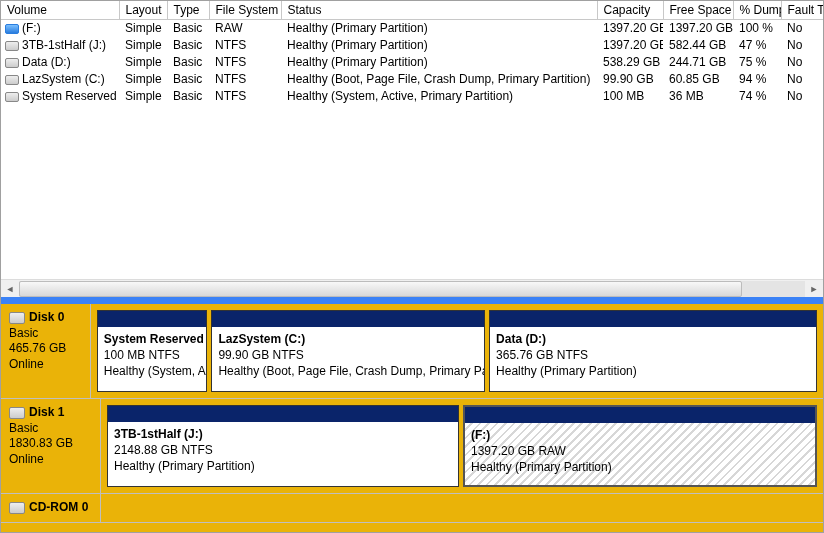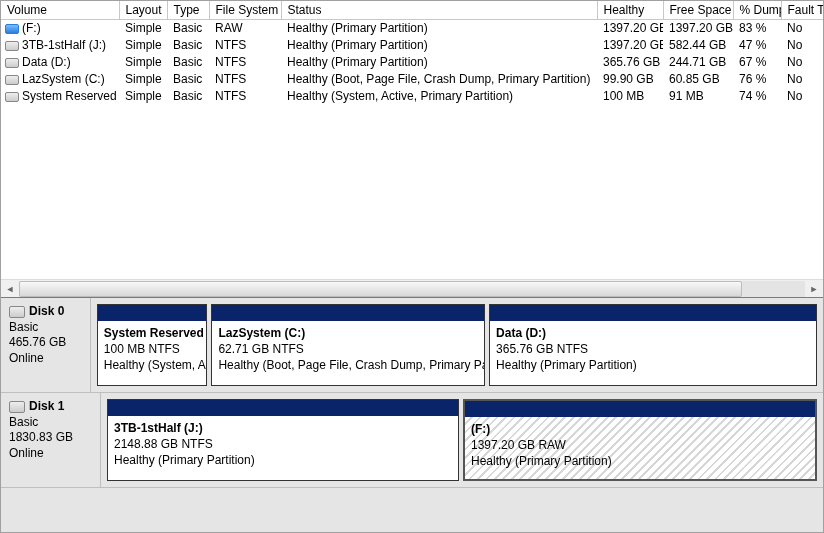--- a/index.html
+++ b/index.html
@@ -94,22 +94,22 @@
   height: 16px;
   width: 92%;
   background: linear-gradient(#f8f8f8,#d8d8d8);
   border: 1px solid #bcbcbc;
   border-radius: 2px;
 }
 
 .disk-pane {
   flex: 1;
   overflow: hidden;
-  border-top: 1px solid #3b82f6;
-  background: #e5e5e5;
+  border-top: 7px solid #3b82f6;
+  background: #eab308;
 }
 .disk-row {
   display: flex;
   border-bottom: 1px solid #bfbfbf;
   min-height: 95px;
 }
 .disk-label {
   width: 100px;
   padding: 6px 8px;
   border-right: 1px solid #bfbfbf;
@@ -178,79 +178,79 @@
           <col style="width:48px">
           <col style="width:60px">
       </colgroup>
       <thead>
         <tr>
           <th>Volume</th>
           <th>Layout</th>
           <th>Type</th>
           <th>File System</th>
           <th>Status</th>
-          <th>Healthy</th>
+          <th>Capacity</th>
           <th>Free Space</th>
           <th>% Dump</th>
           <th>Fault Tole</th>
         </tr>
       </thead>
       <tbody id="vol-body">
           <tr>
             <td><span class="drive-icon blue"></span><span>(F:)</span></td>
             <td>Simple</td>
             <td>Basic</td>
             <td>RAW</td>
             <td>Healthy (Primary Partition)</td>
             <td>1397.20 GB</td>
             <td>1397.20 GB</td>
-            <td>83 %</td>
+            <td>100 %</td>
             <td>No</td>
           </tr>
           <tr>
             <td><span class="drive-icon "></span><span>3TB-1stHalf (J:)</span></td>
             <td>Simple</td>
             <td>Basic</td>
             <td>NTFS</td>
             <td>Healthy (Primary Partition)</td>
             <td>1397.20 GB</td>
             <td>582.44 GB</td>
             <td>47 %</td>
             <td>No</td>
           </tr>
           <tr>
             <td><span class="drive-icon "></span><span>Data (D:)</span></td>
             <td>Simple</td>
             <td>Basic</td>
             <td>NTFS</td>
             <td>Healthy (Primary Partition)</td>
-            <td>365.76 GB</td>
+            <td>538.29 GB</td>
             <td>244.71 GB</td>
-            <td>67 %</td>
+            <td>75 %</td>
             <td>No</td>
           </tr>
           <tr>
             <td><span class="drive-icon "></span><span>LazSystem (C:)</span></td>
             <td>Simple</td>
             <td>Basic</td>
             <td>NTFS</td>
             <td>Healthy (Boot, Page File, Crash Dump, Primary Partition)</td>
             <td>99.90 GB</td>
             <td>60.85 GB</td>
-            <td>76 %</td>
+            <td>94 %</td>
             <td>No</td>
           </tr>
           <tr>
             <td><span class="drive-icon "></span><span>System Reserved</span></td>
             <td>Simple</td>
             <td>Basic</td>
             <td>NTFS</td>
             <td>Healthy (System, Active, Primary Partition)</td>
             <td>100 MB</td>
-            <td>91 MB</td>
+            <td>36 MB</td>
             <td>74 %</td>
             <td>No</td>
           </tr>
         </tbody>
     </table>
     <div style="flex:1"></div>
     <div class="hscroll">
       <div class="arrow">◄</div>
       <div class="track">
         <div class="thumb"></div>
@@ -267,21 +267,21 @@
           <div>465.76 GB</div>
           <div>Online</div>
         </div>
         <div class="disk-parts">
           <div class="part" style="flex: 1 1 0%;">
             <div class="bar"></div>
             <div class="info"><b>System Reserved</b><br><span>100 MB NTFS</span><br><span>Healthy (System, Active, Primary Partition)</span></div>
           </div>
           <div class="part" style="flex: 2.5 1 0%;">
             <div class="bar"></div>
-            <div class="info"><b>LazSystem  (C:)</b><br><span>62.71 GB NTFS</span><br><span>Healthy (Boot, Page File, Crash Dump, Primary Partition)</span></div>
+            <div class="info"><b>LazSystem  (C:)</b><br><span>99.90 GB NTFS</span><br><span>Healthy (Boot, Page File, Crash Dump, Primary Partition)</span></div>
           </div>
           <div class="part" style="flex: 3 1 0%;">
             <div class="bar"></div>
             <div class="info"><b>Data  (D:)</b><br><span>365.76 GB NTFS</span><br><span>Healthy (Primary Partition)</span></div>
           </div>
         </div>
       </div>
       <div class="disk-row">
         <div class="disk-label">
           <div><span class="icon"></span><b>Disk 1</b></div>
@@ -293,14 +293,18 @@
           <div class="part" style="flex: 1 1 0%;">
             <div class="bar"></div>
             <div class="info"><b>3TB-1stHalf  (J:)</b><br><span>2148.88 GB NTFS</span><br><span>Healthy (Primary Partition)</span></div>
           </div>
           <div class="part hatched" style="flex: 1 1 0%;">
             <div class="bar"></div>
             <div class="info"><b> (F:)</b><br><span>1397.20 GB RAW</span><br><span>Healthy (Primary Partition)</span></div>
           </div>
         </div>
       </div>
+      <div class="disk-row" style="min-height: 20px;">
+        <div class="disk-label"><span class="icon"></span><b>CD-ROM 0</b></div>
+        <div class="disk-parts"></div>
+      </div>
     </div>
 </div>
 
 </body></html>

